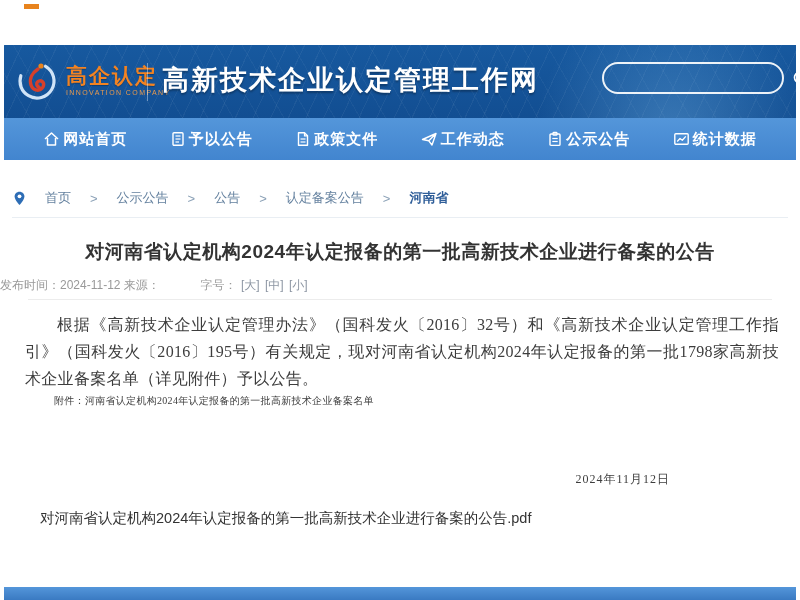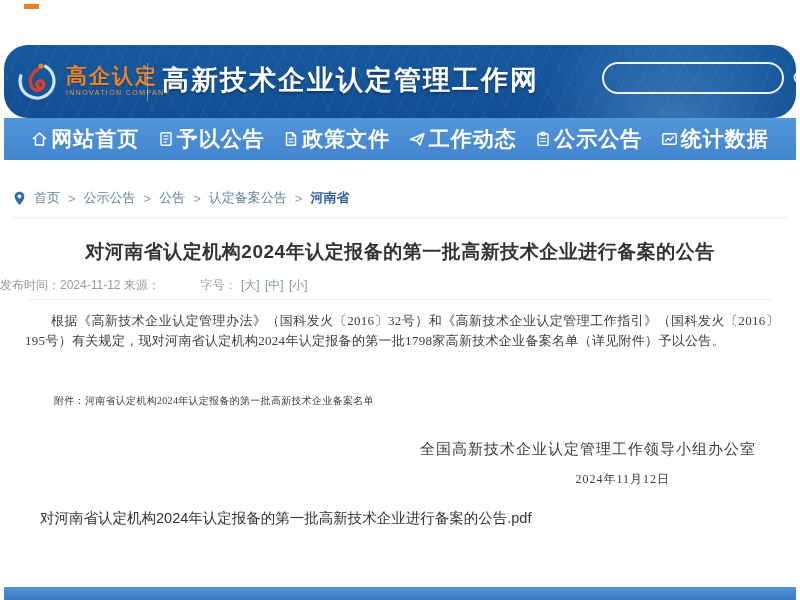--- a/index.html
+++ b/index.html
@@ -5,21 +5,21 @@
   * { margin:0; padding:0; box-sizing:border-box; }
   html,body { width:800px; height:600px; background:#ffffff; }
   body { font-family:"Liberation Sans","DejaVu Sans",sans-serif; }
   .page { position:relative; width:800px; height:600px; background:#fff; overflow:hidden; }
 
   
   .corner-mark { position:absolute; left:24px; top:4px; width:15px; height:5px; background:#e8831d; }
 
   
   .top-header { position:absolute; left:4px; right:4px; top:45px; height:73px;
-    background:linear-gradient(180deg,#17599f 0%,#124e92 100%); overflow:hidden;border-radius:24px; }
+    background:linear-gradient(180deg,#17599f 0%,#124e92 100%); overflow:hidden; }
   .top-header::before { content:""; position:absolute; inset:0;
     background:
       repeating-linear-gradient(115deg, rgba(255,255,255,0.05) 0 1px, transparent 1px 16px),
       repeating-linear-gradient(60deg, rgba(255,255,255,0.04) 0 1px, transparent 1px 22px);
   }
   .top-header::after { content:""; position:absolute; left:470px; top:-10px; width:330px; height:120px;
     background:radial-gradient(circle at 60% 80%, rgba(120,185,235,0.38) 0%, rgba(120,185,235,0.12) 42%, transparent 62%);
     pointer-events:none; }
   .logo-wrap { position:absolute; left:10px; top:11px; display:flex; align-items:center; z-index:2; }
   .logo-icon { width:46px; height:48px; }
@@ -33,42 +33,42 @@
   .search-box { position:absolute; right:12px; top:17px; width:182px; height:32px; border:2px solid rgba(255,255,255,0.92);
     border-radius:17px; display:flex; align-items:center; z-index:2; background:transparent; }
   .search-box input { flex:1; height:24px; margin-left:12px; border:0; outline:none; background:transparent;
     color:#fff; font-size:13px; }
   .search-btn { width:30px; height:28px; display:flex; align-items:center; justify-content:center; cursor:pointer; }
 
   
   .nav-bar { position:absolute; left:4px; right:4px; top:118px; height:42px;
     background:linear-gradient(180deg,#5496da 0%,#4285cf 100%);
     display:flex; align-items:center; justify-content:space-around; padding:0 18px; z-index:3; }
-  .nav-item { display:flex; align-items:center; gap:3px; color:#ffffff; font-size:21px; font-weight:600;
+  .nav-item { display:flex; align-items:center; gap:3px; color:#ffffff; font-size:15px; font-weight:600;
     letter-spacing:1px; cursor:pointer; }
   .nav-icon { display:flex; align-items:center; }
 
   
-  .breadcrumb { position:absolute; left:13px; top:189px; display:flex; align-items:center; gap:8px;
+  .breadcrumb { position:absolute; left:13px; top:189px; display:flex; align-items:center; gap:19px;
     font-size:13px; color:#64819f; }
   .breadcrumb .sep { color:#8aa0b6; }
   .bc-item { cursor:pointer; }
   .bc-current { color:#2f5e99; font-weight:bold; }
   .bc-divider { position:absolute; left:12px; right:12px; top:217px; height:1px; background:#e9eef3; }
 
   
   .article-title { position:absolute; left:40px; right:40px; top:239px; text-align:center;
     font-size:19px; font-weight:bold; color:#333; letter-spacing:0.5px; }
   .article-meta { position:absolute; left:0; right:0; top:277px; text-align:left; font-size:12px; color:#999; }
   .article-meta .gap { display:inline-block; width:34px; }
   .size-btn { cursor:pointer; margin:0 1px; color:#8d96a3; }
   .meta-divider { position:absolute; left:28px; right:28px; top:299px; height:1px; background:#ececec; }
 
   .article-body { position:absolute; left:25px; right:21px; top:311px;
-    font-family:"Liberation Serif","DejaVu Serif",serif; font-size:13px; line-height:20px;
+    font-family:"Liberation Serif","DejaVu Serif",serif; font-size:16px; line-height:27px;
     color:#3d3d3d; text-align:justify; text-indent:2em; letter-spacing:0.3px; }
   .attachment-line { position:absolute; left:54px; top:394px;
     font-family:"Liberation Serif","DejaVu Serif",serif; font-size:10px; color:#3d3d3d; letter-spacing:0.3px; }
   .signature { position:absolute; right:44px; top:440px;
     font-family:"Liberation Serif","DejaVu Serif",serif; font-size:15px; color:#3d3d3d; letter-spacing:1px; }
   .sign-date { position:absolute; right:130px; top:471px;
     font-family:"Liberation Serif","DejaVu Serif",serif; font-size:12px; color:#3d3d3d; letter-spacing:1px; }
   .pdf-link { position:absolute; left:40px; top:509px; font-size:14.5px; color:#333; cursor:pointer; }
 
   
@@ -195,20 +195,19 @@
     <span class="size-btn">[大]</span>
     <span class="size-btn">[中]</span>
     <span class="size-btn">[小]</span>
   </div>
   <div class="meta-divider"></div>
 
   <div class="article-body">根据《高新技术企业认定管理办法》（国科发火〔2016〕32号）和《高新技术企业认定管理工作指引》（国科发火〔2016〕195号）有关规定，现对河南省认定机构2024年认定报备的第一批1798家高新技术企业备案名单（详见附件）予以公告。</div>
 
   <div class="attachment-line">附件：河南省认定机构2024年认定报备的第一批高新技术企业备案名单</div>
 
-  <div class="signature">全国高新技术企业认定管理工作领导小组办公室</div>
   <div class="sign-date">2024年11月12日</div>
 
   <div class="pdf-link">对河南省认定机构2024年认定报备的第一批高新技术企业进行备案的公告.pdf</div>
 
   <div class="footer-bar"></div>
 
 </div>
 
 </body></html>

